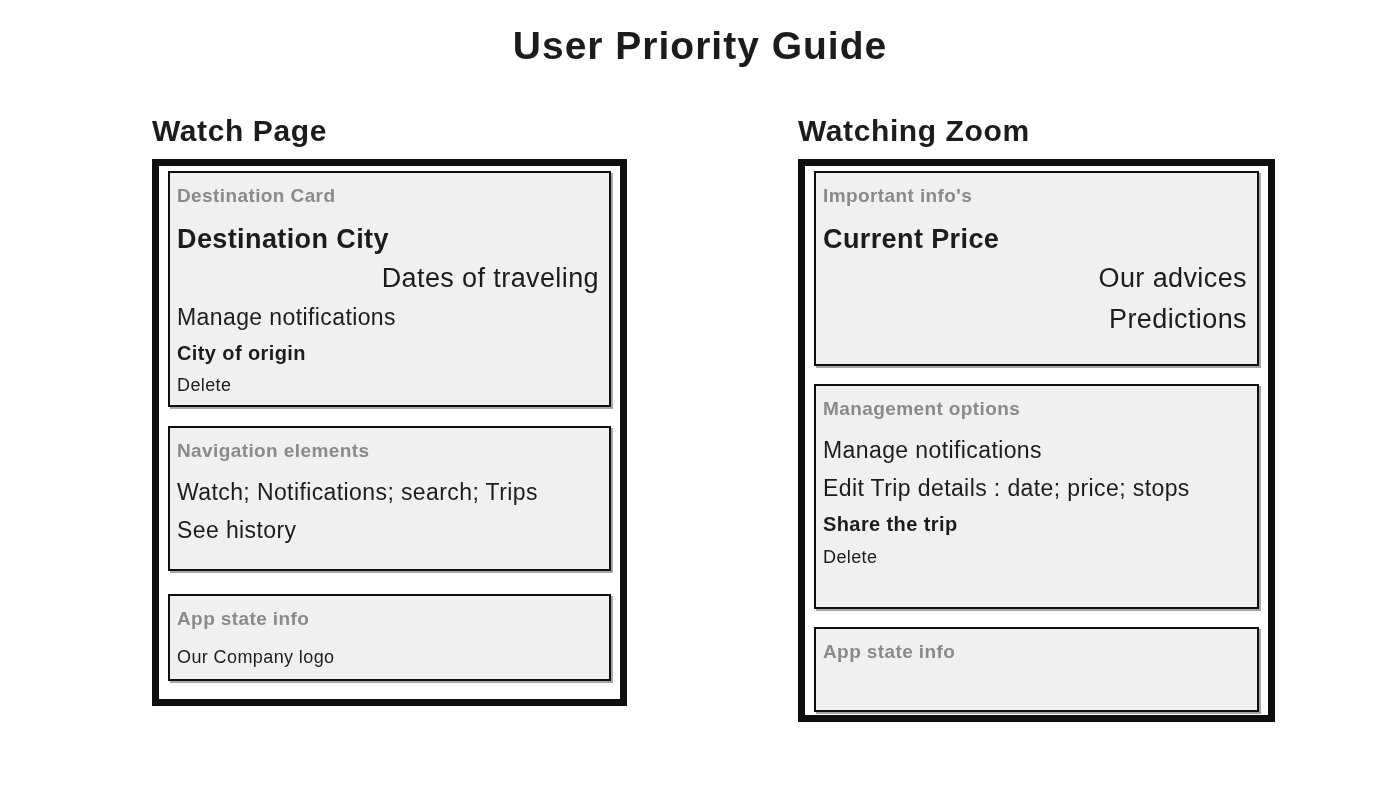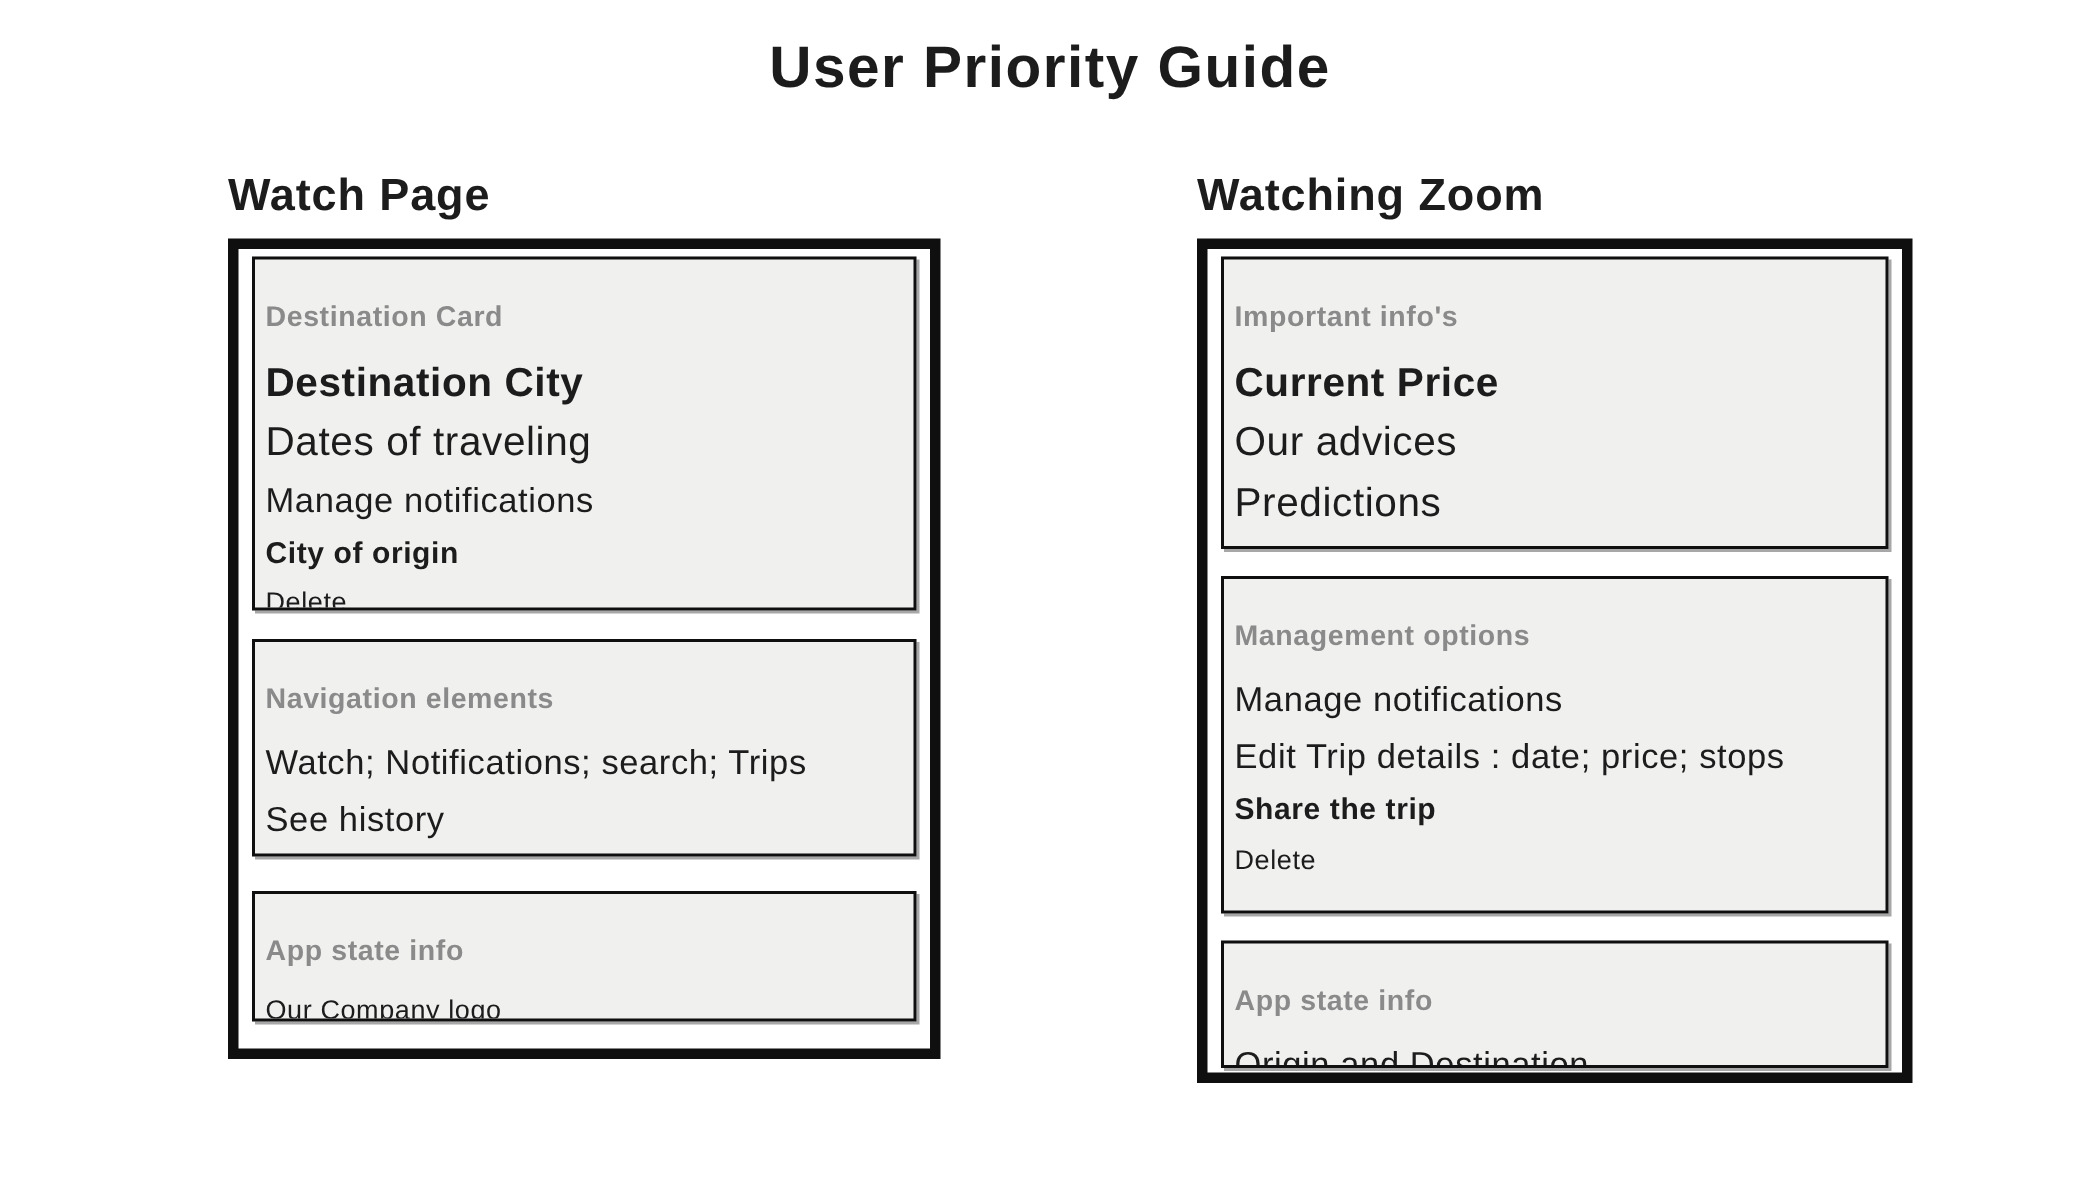--- a/index.html
+++ b/index.html
@@ -34,21 +34,21 @@
     border: 7px solid var(--border, #0f0f0f);
     background: #ffffff;
     padding: 5px 9px 14px 9px;
   }
   .panel-left  .panel-box { height: 547px; }
   .panel-right .panel-box { height: 563px; }
   .section {
     background: var(--box_fill, #f0f0ef);
     border: 2px solid var(--border, #0f0f0f);
     box-shadow: 2px 2px 0 rgba(60,60,60,0.45);
-    padding: 25px 10px 8px 7px;
+    padding: 9px 10px 8px 7px;
     overflow: hidden;
   }
   
   .panel-left  .section.s0 { height: 236px; margin-bottom: 19px; }
   .panel-left  .section.s1 { height: 145px; margin-bottom: 23px; }
   .panel-left  .section.s2 { height: 87px; }
   .panel-right .section.s0 { height: 195px; margin-bottom: 18px; }
   .panel-right .section.s1 { height: 225px; margin-bottom: 18px; }
   .panel-right .section.s2 { height: 85px; }
   .section-header {
@@ -58,21 +58,21 @@
     color: var(--header_gray, #8a8a8a);
     margin: 3px 0 17px 0;
   }
   .item {
     white-space: pre-wrap;       
     letter-spacing: 0.4px;
     margin-bottom: 9px;
     line-height: 1.18;
   }
   .lv1 { font-size: 27px; font-weight: 700; margin-bottom: 7px; }
-  .lv2 { font-size: 27px; font-weight: 400; }
+  .lv2 { font-size: 27px; font-weight: 400; text-align: right; }
   .lv3 { font-size: 23px; font-weight: 400; margin-bottom: 11px; }
   .lv4 { font-size: 20px; font-weight: 700; margin-bottom: 10px; }
   .lv5 { font-size: 18px; font-weight: 400; }
 </style>
 </head>
 <body>
 
 <div class="page-title">User Priority Guide</div>
 
 <div class="panel panel-left">
@@ -116,17 +116,16 @@
     <div class="section s1">
       <div class="section-header">Management options</div>
       <div class="item lv3">Manage notifications</div>
       <div class="item lv3">Edit Trip details : date; price; stops</div>
       <div class="item lv4">Share the trip</div>
       <div class="item lv5">Delete</div>
     </div>
 
     <div class="section s2">
       <div class="section-header">App state info</div>
-      <div class="item lv3">Origin and Destination</div>
     </div>
 
   </div>
 </div>
 
 </body></html>

